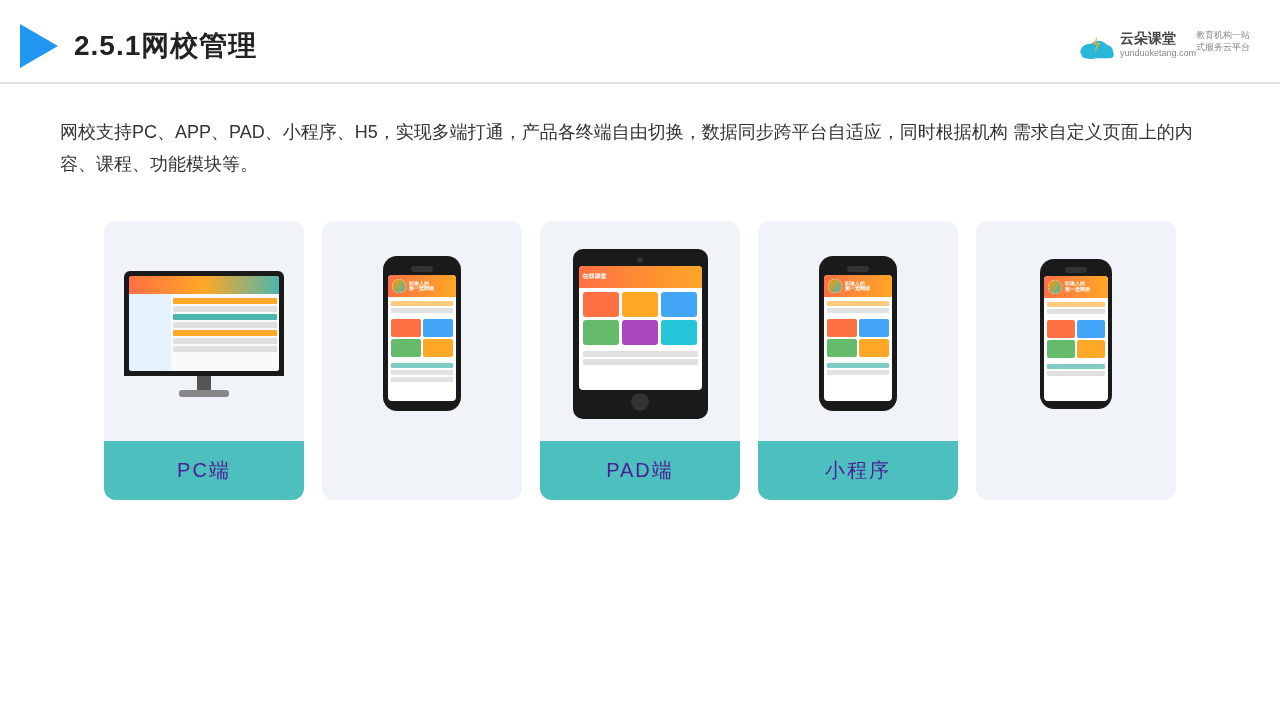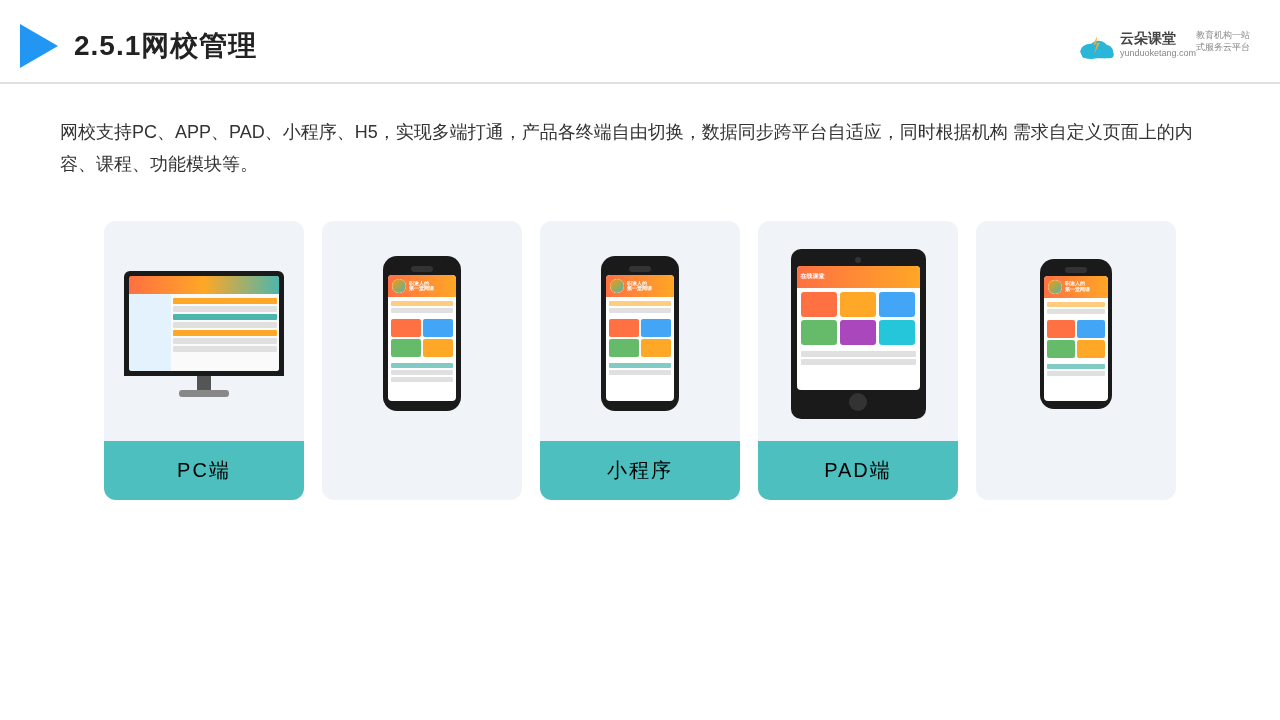--- a/index.html
+++ b/index.html
@@ -101,21 +101,21 @@
       display: flex;
       align-items: center;
       justify-content: center;
       padding: 16px 10px 10px 10px;
       background: #f0f4f8;
     }
 
     .card-label {
       width: 100%;
       background: #4DBFBF;
-      color: #000000;
+      color: #4c1d95;
       text-align: center;
       font-size: 20px;
       font-weight: 500;
       padding: 16px 0;
       letter-spacing: 2px;
     }
 
     
     
     .pc-monitor {
@@ -426,20 +426,45 @@
             <div class="phone-content-row"></div>
             <div class="phone-content-row"></div>
           </div>
         </div>
       </div>
     </div>
   </div>
 
   <div class="card">
     <div class="card-image-area">
+      <div class="tablet-mock">
+        <div class="tablet-cam"></div>
+        <div class="tablet-screen">
+          <div class="tablet-top-bar">
+            <div class="tablet-top-text">在线课堂</div>
+          </div>
+          <div class="tablet-grid">
+            <div class="tablet-grid-item c1"></div>
+            <div class="tablet-grid-item c2"></div>
+            <div class="tablet-grid-item c3"></div>
+            <div class="tablet-grid-item c4"></div>
+            <div class="tablet-grid-item c5"></div>
+            <div class="tablet-grid-item c6"></div>
+          </div>
+          <div class="tablet-bottom-row"></div>
+          <div class="tablet-bottom-row"></div>
+        </div>
+        <div class="tablet-home"></div>
+      </div>
+    </div>
+    <div class="card-label">PAD端</div>
+  </div>
+
+  <div class="card">
+    <div class="card-image-area">
       <div class="phone-mock">
         <div class="phone-notch"></div>
         <div class="phone-screen">
           <div class="phone-top-bar">
             <div class="phone-top-avatar">
                 <div class="phone-top-avatar-inner"></div>
               </div>
             <div class="phone-top-text">职途人的<br>第一堂网课</div>
           </div>
           <div class="phone-content-rows">
@@ -453,45 +478,20 @@
             <div class="phone-grid-item c4"></div>
           </div>
           <div class="phone-content-rows">
             <div class="phone-content-row teal"></div>
             <div class="phone-content-row"></div>
           </div>
         </div>
       </div>
     </div>
     <div class="card-label">小程序</div>
-  </div>
-
-  <div class="card">
-    <div class="card-image-area">
-      <div class="tablet-mock">
-        <div class="tablet-cam"></div>
-        <div class="tablet-screen">
-          <div class="tablet-top-bar">
-            <div class="tablet-top-text">在线课堂</div>
-          </div>
-          <div class="tablet-grid">
-            <div class="tablet-grid-item c1"></div>
-            <div class="tablet-grid-item c2"></div>
-            <div class="tablet-grid-item c3"></div>
-            <div class="tablet-grid-item c4"></div>
-            <div class="tablet-grid-item c5"></div>
-            <div class="tablet-grid-item c6"></div>
-          </div>
-          <div class="tablet-bottom-row"></div>
-          <div class="tablet-bottom-row"></div>
-        </div>
-        <div class="tablet-home"></div>
-      </div>
-    </div>
-    <div class="card-label">PAD端</div>
   </div>
 
   <div class="card">
     <div class="card-image-area">
       <div class="phone-mock phone-mock-small">
         <div class="phone-notch"></div>
         <div class="phone-screen">
           <div class="phone-top-bar">
             <div class="phone-top-avatar">
                 <div class="phone-top-avatar-inner"></div>

